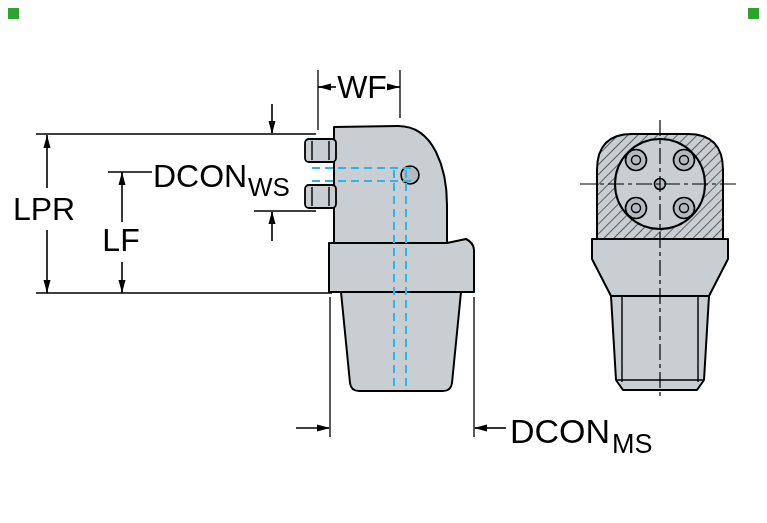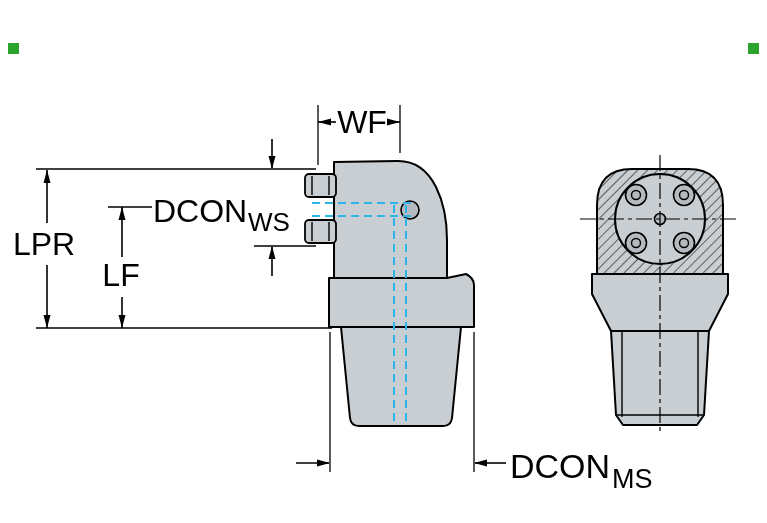--- a/index.html
+++ b/index.html
@@ -7,21 +7,20 @@
     padding: 0;
     background: #ffffff;
     font-family: "Liberation Sans", sans-serif;
   }
   #page {
     position: relative;
     width: 767px;
     height: 475px;
     background: var(--color-background, #ffffff);
     overflow: hidden;
-    margin-top: 35px;
   }
   svg { display: block; }
 
   .part {
     fill: var(--color-part_fill, #c9ced2);
     stroke: var(--color-part_stroke, #000000);
     stroke-width: 2;
     stroke-linejoin: round;
   }
   .bolt {

